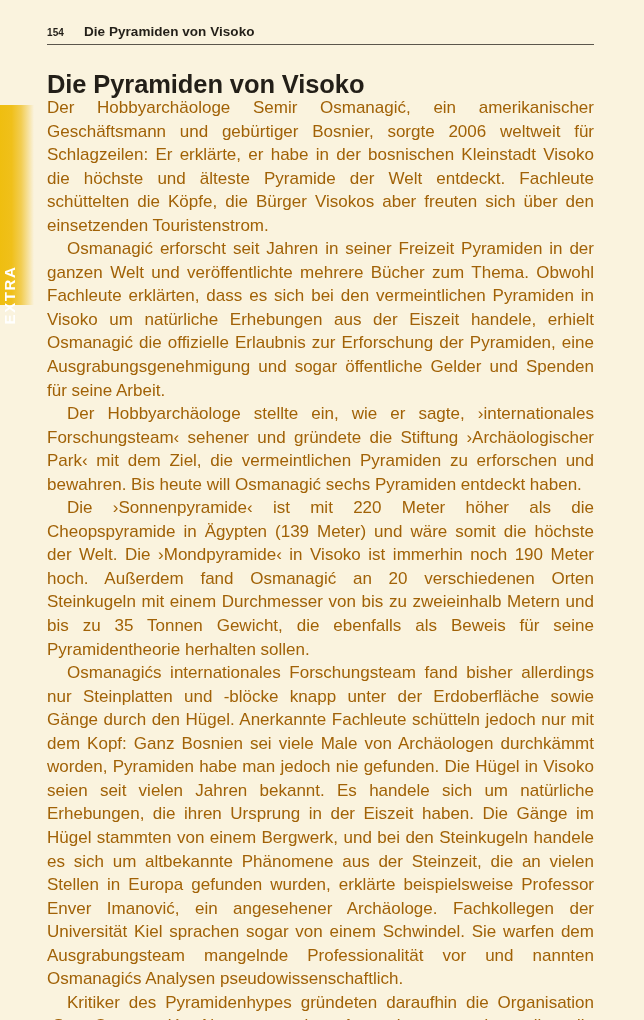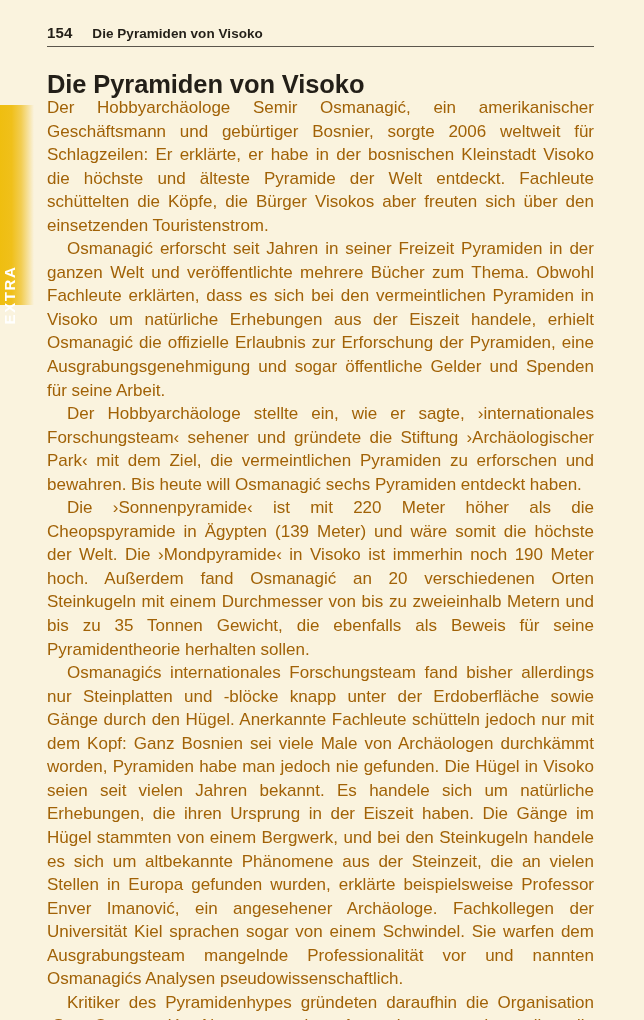--- a/index.html
+++ b/index.html
@@ -52,21 +52,21 @@
     position: absolute;
     left: 47px;
     top: 24px;
     width: 547px;
     display: flex;
     align-items: baseline;
     border-bottom: 1.1px solid #5b564c;
     padding-bottom: 5px;
   }
   .folio {
-    font-size: 15px;
+    font-size: 10px;
     font-weight: bold;
     color: #231f18;
     letter-spacing: 0.1px;
   }
   .running-title {
     font-size: 13.5px;
     font-weight: bold;
     color: #231f18;
     margin-left: 20px;
     letter-spacing: 0.05px;

